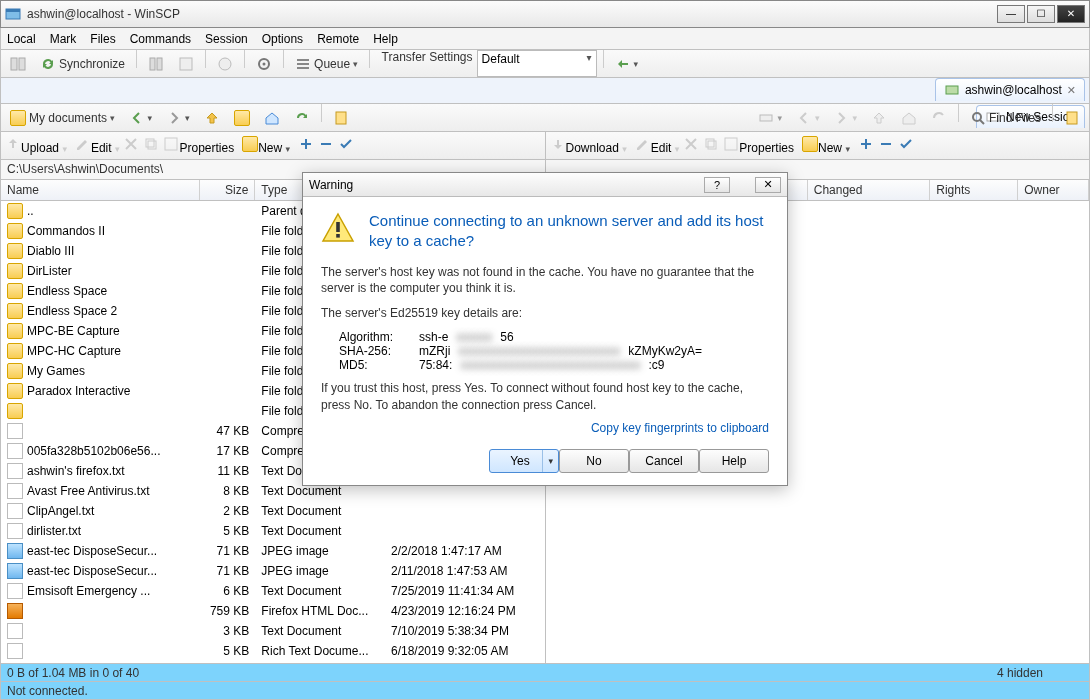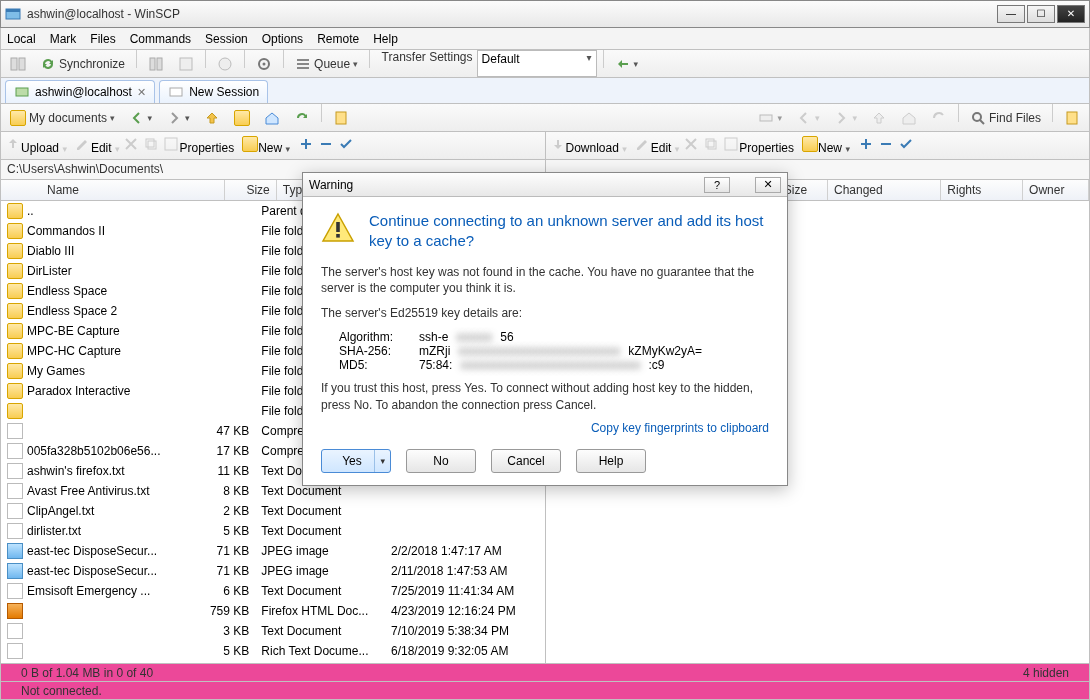--- a/index.html
+++ b/index.html
@@ -21,68 +21,68 @@
 .toolbar { height: 28px; background: linear-gradient(#fafafa,#eee); border: 1px solid #c0c0c0; border-top: none; display: flex; padding: 0 4px; gap: 4px; }
 .toolbar .btn, .toolbar .sep { display: inline-flex; align-items: center; }
 .toolbar .btn { padding: 2px 4px; border: 1px solid transparent; cursor: default; gap: 3px; }
 .toolbar .sep { width: 1px; height: 18px; background: #ccc; margin: 0 2px; }
 .toolbar .label { color: #333; }
 .toolbar .disabled { color: #aaa; }
 .toolbar .dropdown-field { border: 1px solid #bbb; background: #fff; padding: 1px 18px 1px 4px; min-width: 120px; position: relative; }
 .toolbar .dropdown-field::after { content:"▾"; position:absolute; right:4px; color:#555; font-size:10px;}
 
 
-.sessiontabs { height: 26px; background: #eef3fb; border: 1px solid #c0c0c0; border-top: none; display: flex; align-items: flex-end; padding: 0 4px; gap: 4px; }
+.sessiontabs { height: 26px; background: #eef3fb; border: 1px solid #c0c0c0; border-top: none; display: flex; align-items: flex-end; padding: 0 4px; gap: 4px; flex-direction: column; }
 .sessiontabs .tab { background: linear-gradient(#fff,#eaf2fd); border: 1px solid #a9c3e8; border-bottom: none; border-radius: 4px 4px 0 0; padding: 3px 8px; display: flex; align-items: center; gap: 5px; cursor: default; }
 .sessiontabs .tab .x { color:#777; font-size:11px; }
 
 
 .panels { display: flex; border: 1px solid #c0c0c0; border-top: none; height: calc(700px - 28px - 22px - 28px - 26px - 28px - 18px - 18px); }
 .panel { flex: 1; display: flex; flex-direction: column; min-width: 0; }
 .panel + .panel { border-left: 1px solid #c0c0c0; }
 .panel-toolbar2 { height: 28px; background: linear-gradient(#fafafa,#eee); border-bottom: 1px solid #c0c0c0; display: flex; align-items: center; padding: 0 4px; gap: 4px; }
 .pathbar { height:20px; background:#f7f7f7; border-bottom:1px solid #c0c0c0; padding:2px 6px; color:#333;}
 .listview { flex: 1; background: #fff; overflow: auto; position: relative; }
-.listhead { display:flex; background:linear-gradient(#fdfdfd,#eef1f7); border-bottom:1px solid #c0c0c0; position:sticky; top:0;padding-left:40px;}
+.listhead { display:flex; background:linear-gradient(#fdfdfd,#eef1f7); border-bottom:1px solid #c0c0c0; position:sticky; top:0;}
 .listhead .col { padding:3px 6px; border-right:1px solid #d0d0d0; color:#333; white-space:nowrap;}
 .row { display:flex; align-items:center; padding:1px 0;}
 .row .cell { padding:1px 6px; white-space:nowrap; overflow:hidden; text-overflow:ellipsis;}
 .c-name{width:200px;display:flex;align-items:center;gap:4px;}
 .c-size{width:55px;text-align:right;}
 .c-type{width:130px}
 .c-changed{width:160px}
 .rc-name{width:240px} .rc-size{width:60px} .rc-changed{width:140px} .rc-rights{width:100px} .rc-owner{width:80px}
 
 .icon { width:16px; height:16px; display:inline-block; flex-shrink:0;}
 .icon-folder { background: linear-gradient(#ffe9a8,#f8cd52); border:1px solid #d8a500; border-radius:2px;}
 .icon-file { background:#fff; border:1px solid #bbb;}
 .icon-img { background:linear-gradient(#bde3ff,#6fb7ef); border:1px solid #4a8fc5;}
 .icon-html{background:linear-gradient(#f6b25a,#e47a00);border:1px solid #b55a00;}
 .icon-up { background: linear-gradient(#ffe9a8,#f8cd52); border:1px solid #d8a500; border-radius:2px;}
 
 
-.statusbar { height:18px; background:#ec4899; border:1px solid #c0c0c0; border-top:none; display:flex; align-items:center; padding:0 20px; gap:20px; color:#333;}
-.statusbar .right{margin-left:auto;text-align:center;}
+.statusbar { height:18px; background:#7dd3fc; border:1px solid #c0c0c0; border-top:none; display:flex; align-items:center; padding:0 6px; gap:20px; color:#333;}
+.statusbar .right{margin-left:auto;margin-right:40px;text-align:center;}
 
 
 .dialog { position:absolute; left:302px; top:172px; width:486px; background:#fff; border:1px solid #888; box-shadow:0 4px 16px rgba(0,0,0,.25);}
 .dialog .dlghead { height:24px; background:linear-gradient(#fdfdfd,#e8e8e8); border-bottom:1px solid #bbb; display:flex; align-items:center; padding:0 6px;gap:19px;}
 .dialog .dlghead .t{flex:1;}
 .dialog .dlghead .hb{width:26px;height:16px;border:1px solid #aaa;background:linear-gradient(#fff,#e5e5e5);margin-left:6px;display:flex;align-items:center;justify-content:center;font-size:11px;cursor:default;}
 .dialog .dlgbody{padding:14px 18px 12px 18px;border-radius:27px;}
 .dialog .headline{display:flex;gap:14px;align-items:flex-start;margin-bottom:12px;}
 .dialog .warn-icon{width:34px;height:34px;flex-shrink:0;}
 .dialog .headline h3{color:#0a5db8;font-weight:400;font-size:15px;line-height:1.35;}
 .dialog p{color:#333;margin:8px 0;line-height:1.4;}
 .dialog .kv{margin-left:18px;}
 .dialog .kv div{display:flex;gap:8px;}
 .dialog .kv .k{width:72px;}
 .dialog .blurred{color:transparent;text-shadow:0 0 6px rgba(80,80,80,.8);}
 .dialog .link{color:#0a5db8;text-align:right;cursor:pointer;margin-top:6px;}
-.dialog .btnrow{display:flex;justify-content:flex-start;gap:15px;margin-top:14px;}
+.dialog .btnrow{display:flex;justify-content:flex-end;gap:0;margin-top:14px;}
 .dialog .dbtn{min-width:70px;height:24px;background:linear-gradient(#fdfdfd,#e6e6e6);border:1px solid #999;border-radius:3px;display:flex;align-items:center;justify-content:center;cursor:default;}
 .dialog .dbtn.primary{background:linear-gradient(#eaf4ff,#cfe6ff);border-color:#4a8bd6;position:relative;padding-right:18px;padding-left:10px;}
 .dialog .dbtn.primary::after{content:"▾";position:absolute;right:5px;font-size:9px;color:#333;border-left:1px solid #9ac0e8;padding-left:5px;height:100%;display:flex;align-items:center;}
 
 
 svg { display:block; }
 </style>
 </head>
 <body>
 
@@ -672,21 +672,21 @@
           <span class="blurred">xxxxxxxxxxxxxxxxxxxxxxxxxxx</span>
           <span>kZMyKw2yA=</span>
         </div>
       <div>
           <span class="k">MD5:</span>
           <span>75:84:</span>
           <span class="blurred">xxxxxxxxxxxxxxxxxxxxxxxxxxxxxx</span>
           <span>:c9</span>
         </div>
     </div>
-    <p>If you trust this host, press Yes. To connect without adding host key to the hidden, press No. To abandon the connection press Cancel.</p>
+    <p>If you trust this host, press Yes. To connect without found host key to the cache, press No. To abandon the connection press Cancel.</p>
     <div class="link">Copy key fingerprints to clipboard</div>
     <div class="btnrow">
       <div class="dbtn primary">
           <span>Yes</span>
         </div>
       <div class="dbtn">
           <span>No</span>
         </div>
       <div class="dbtn">
           <span>Cancel</span>

